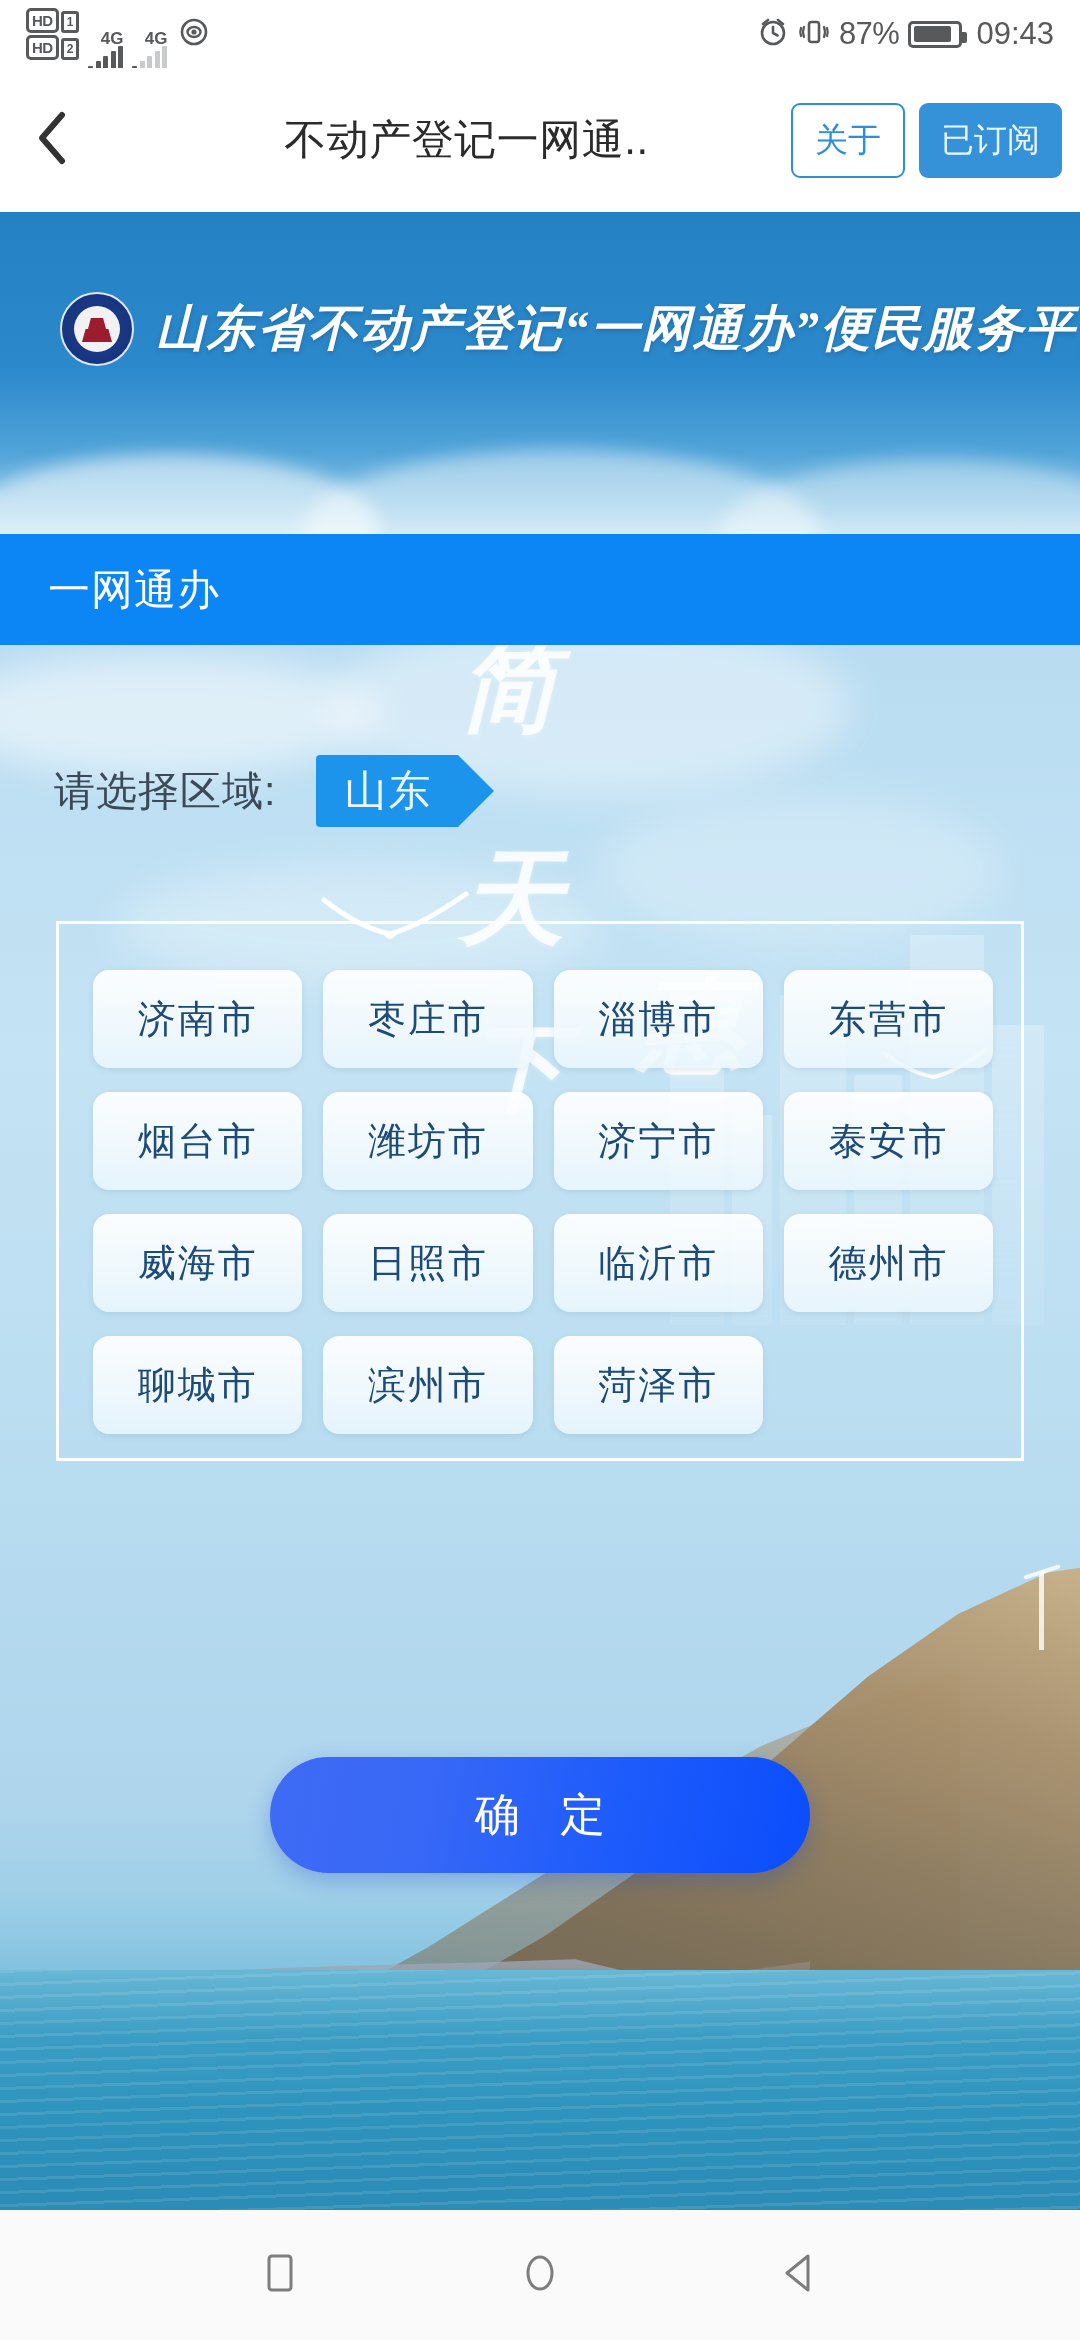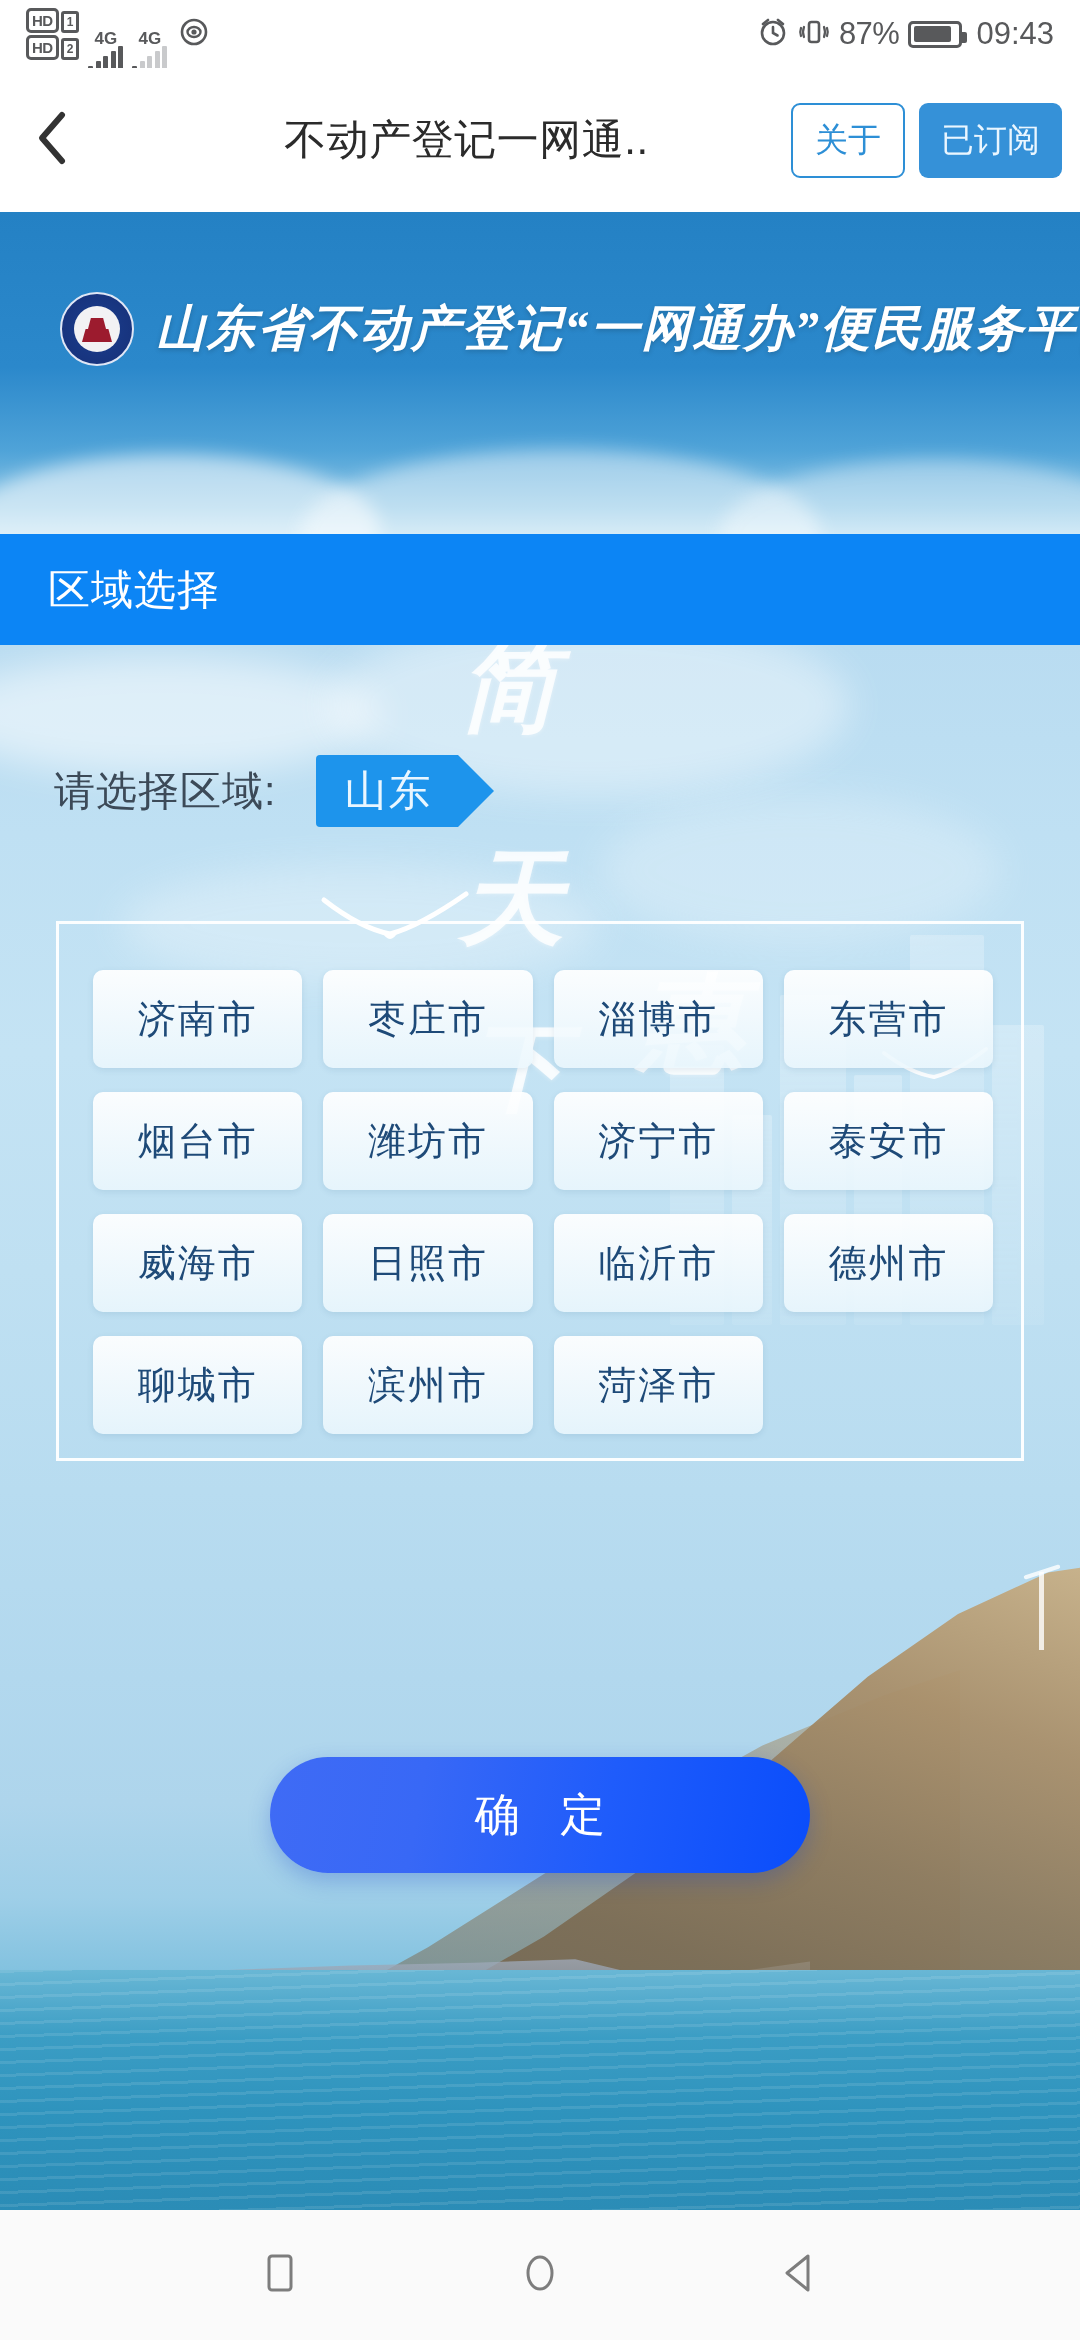--- a/index.html
+++ b/index.html
@@ -22,21 +22,21 @@
   .hd-row{ display:flex; align-items:flex-end; gap:2px; }
   .hd-badge{
     border:3px solid #58595b; border-radius:5px; color:#58595b;
     font-size:15px; font-weight:700; line-height:1; padding:2px 3px 2px 3px;
     letter-spacing:-0.5px;
   }
   .sim-num{
     border:3px solid #58595b; border-radius:3px; color:#58595b;
     font-size:12px; font-weight:700; line-height:1; padding:2px 3px;
   }
-  .sig-group{ display:flex; flex-direction:column; align-items:center; margin-left:5px;margin-top:34px; }
+  .sig-group{ display:flex; flex-direction:column; align-items:flex-end; margin-left:5px;margin-top:34px; }
   .sig-label{ font-size:17px; color:#58595b; font-weight:600; line-height:1; margin-bottom:1px;}
   .bars{ display:flex; align-items:flex-end; gap:2.5px; height:24px; }
   .bars i{ display:block; width:5px; background:#58595b; border-radius:1px; }
   .bars i:nth-child(1){height:6px}
   .bars i:nth-child(2){height:11px}
   .bars i:nth-child(3){height:16px}
   .bars i:nth-child(4){height:21px}
   .bars i:nth-child(5){height:26px}
   .bars.weak i:nth-child(2),.bars.weak i:nth-child(3),
   .bars.weak i:nth-child(4),.bars.weak i:nth-child(5){ background:#c9cacc; }
@@ -222,21 +222,21 @@
   
   .panel{
     position:absolute; left:56px; top:921px; width:968px; height:540px;
     border:3px solid rgba(255,255,255,.95);
   }
   .grid{
     position:absolute; left:34px; top:46px; width:900px;
     display:grid; grid-template-columns:repeat(4,1fr); gap:24px 21px;
   }
   .city{
-    height:98px; border-radius:10px;
+    height:98px; border-radius:16px;
     background:linear-gradient(180deg,rgba(255,255,255,.93) 0%,rgba(235,247,253,.88) 100%);
     display:flex; align-items:center; justify-content:center;
     font-size:38px; color:#1e4a78; letter-spacing:2px;
     box-shadow:0 2px 6px rgba(30,74,120,.10);
   }
 
   
   .confirm{
     position:absolute; left:270px; top:1757px; width:540px; height:116px;
     border-radius:58px; border:none;
@@ -347,21 +347,21 @@
       <div class="seal">
         <div class="seal-inner">
           <div class="seal-shape"></div>
         </div>
       </div>
       <div class="banner-title">山东省不动产登记“一网通办”便民服务平台</div>
     </div>
   </div>
 
   <div class="sec-header">
-    <span>区域选择</span>
+    <span>一网通办</span>
   </div>
 
   <div class="content">
     <div class="ccloud cc1"></div>
     <div class="ccloud cc2"></div>
     <div class="ccloud cc3"></div>
     <div class="ccloud cc4"></div>
 
     <div class="skyline">
       <div style="left:10px;  width:54px; height:280px;"></div>

